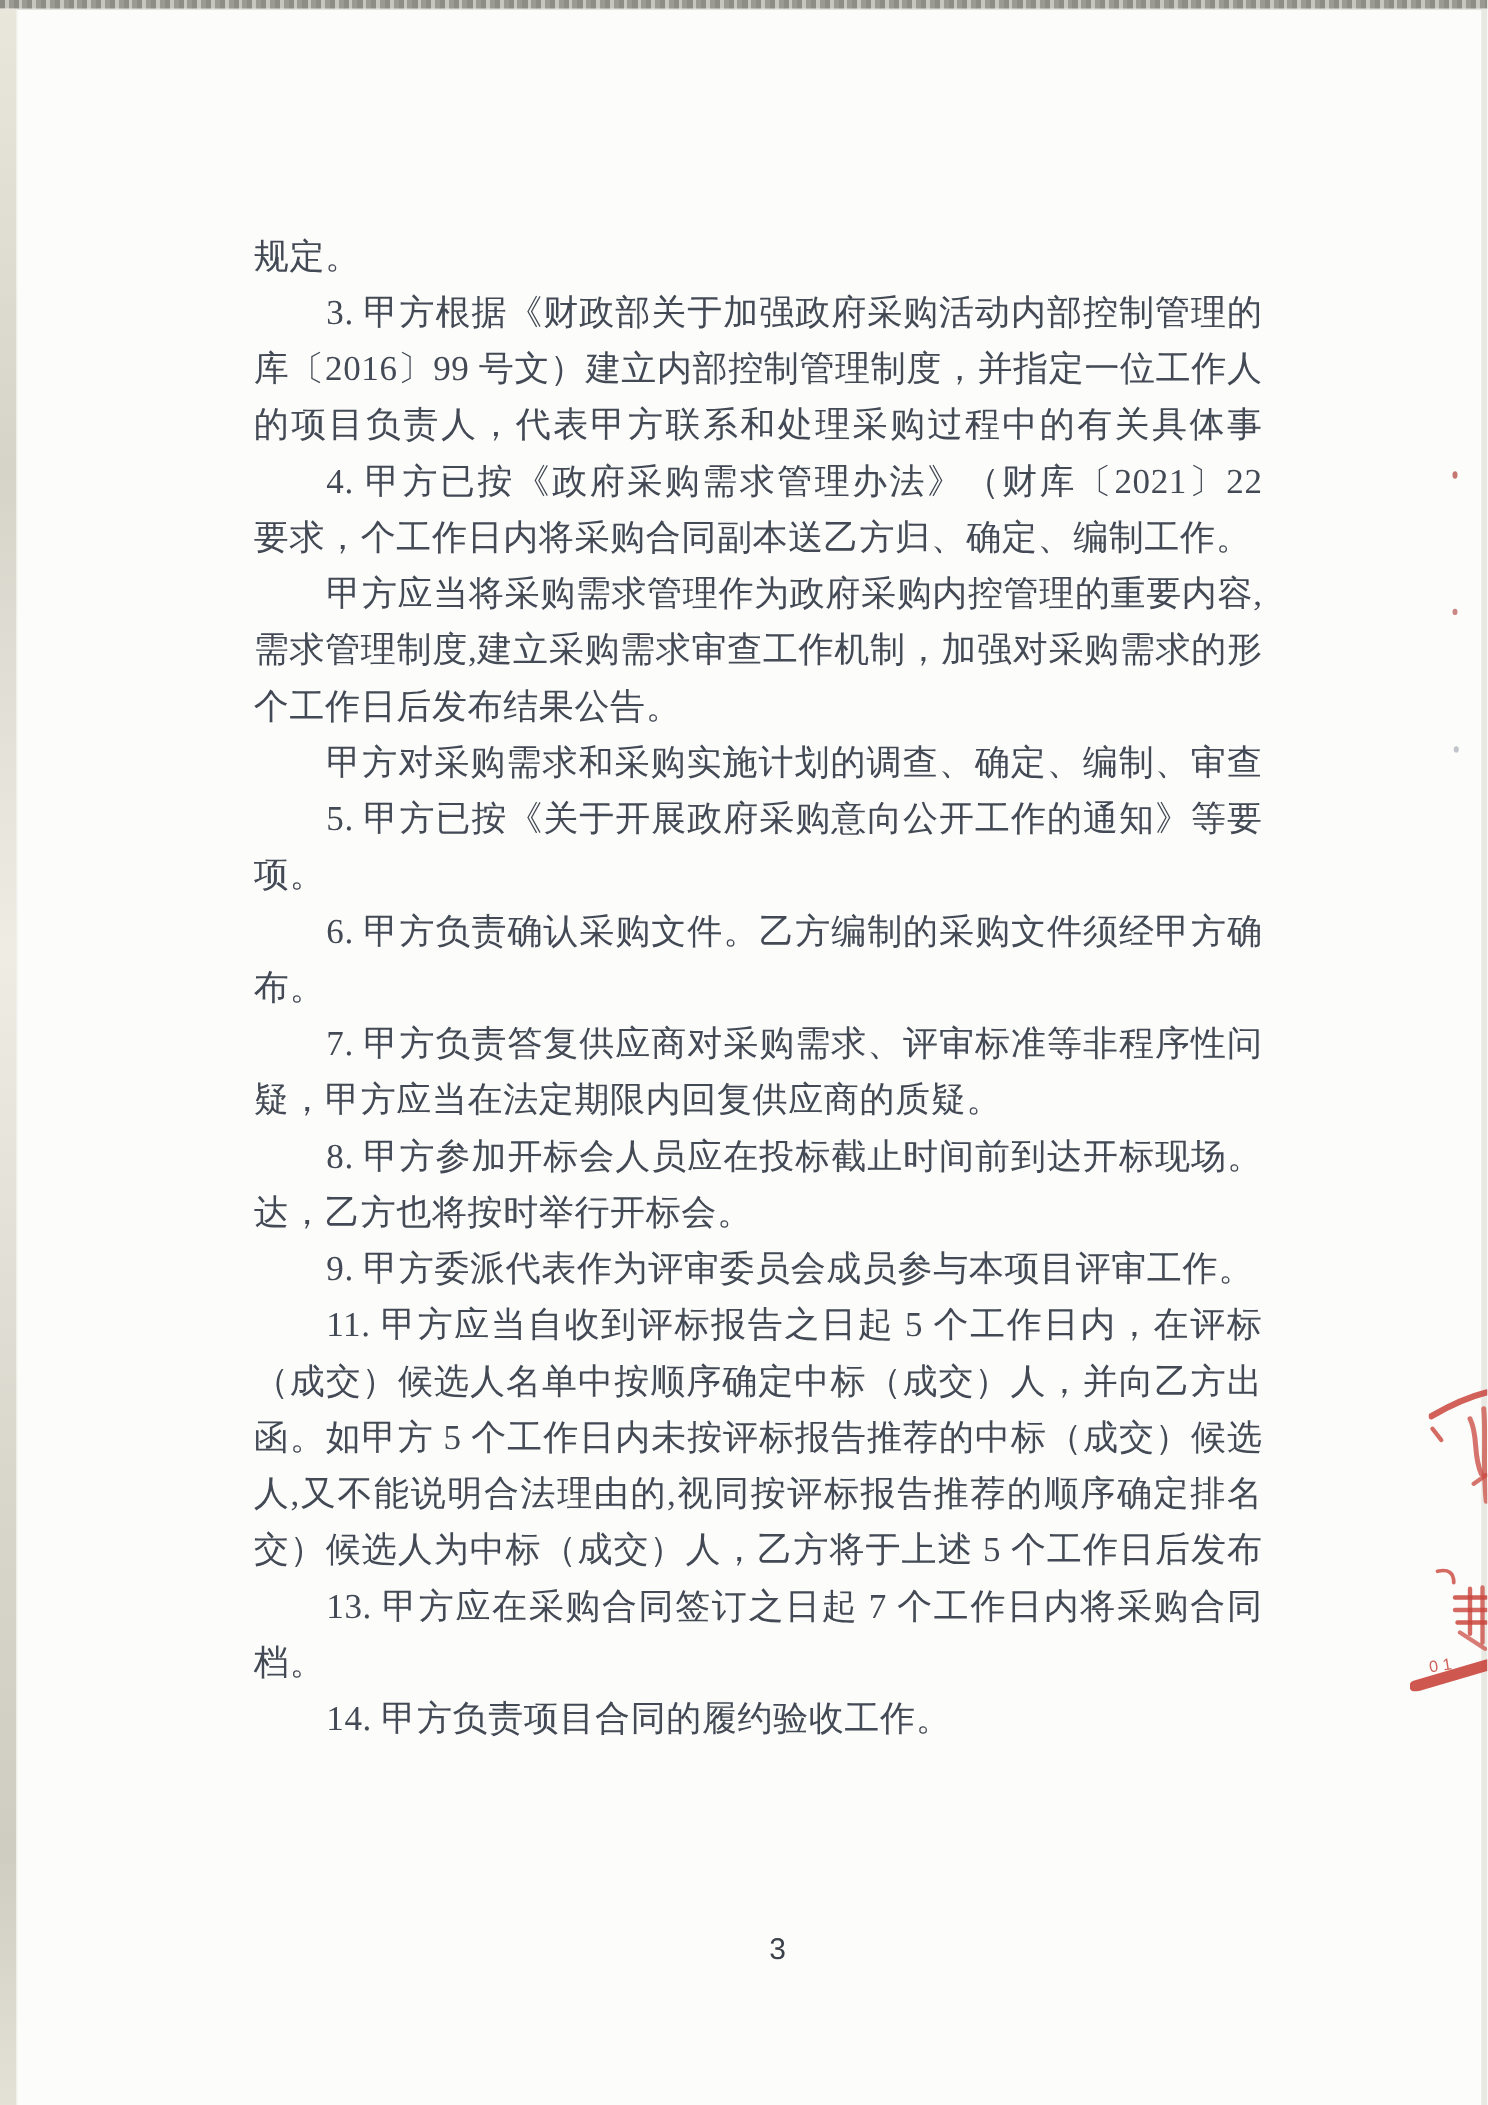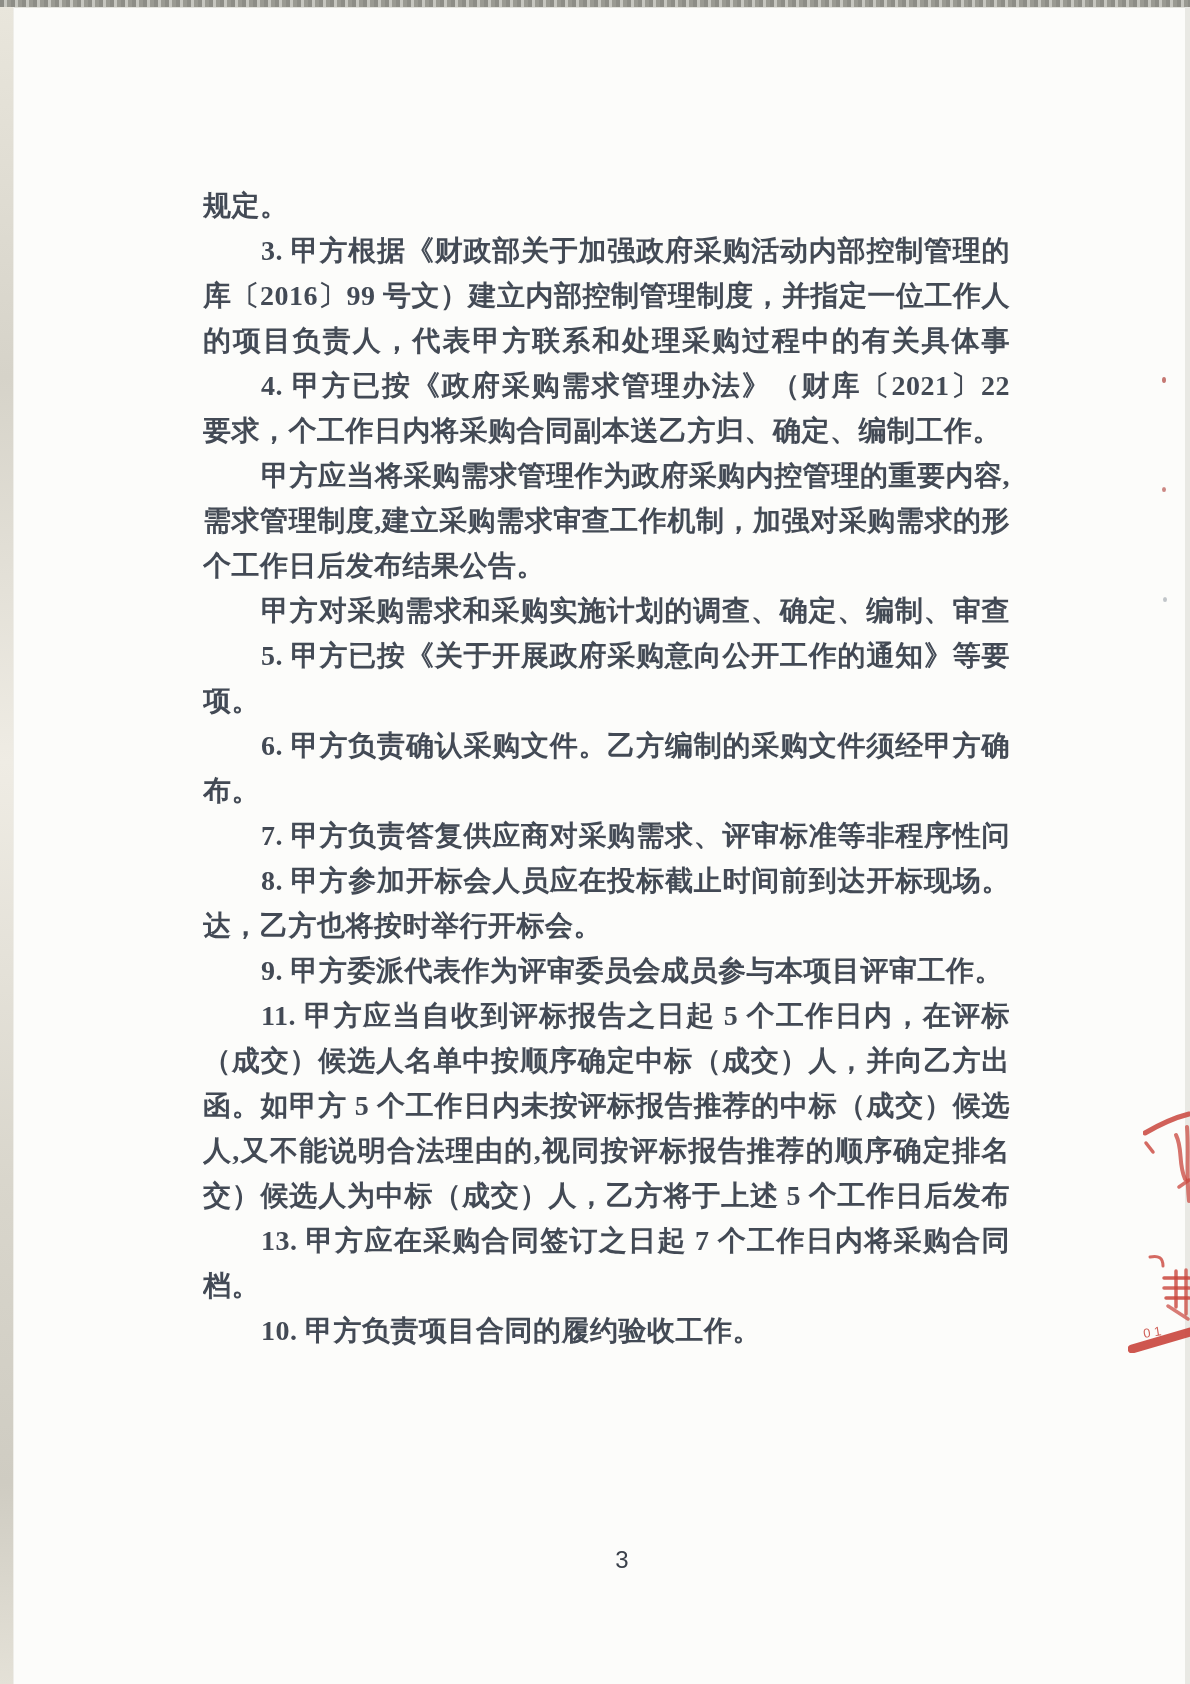--- a/index.html
+++ b/index.html
@@ -36,21 +36,20 @@
     position:absolute;left:203px;top:183px;width:807px;
     color:#434a55;
     font-size:28px;
     letter-spacing:0.5px;
   }
   .ln{
     height:45px;line-height:45px;
     overflow:hidden;
     text-align:justify;
     text-align-last:justify;
-    font-weight:bold;
   }
   .ln.end{ text-align-last:left; }
   .ln.ind{ text-indent:58px; }
   .page-number{
     position:absolute;left:572px;top:1546px;width:100px;
     text-align:center;
     font-size:24px;color:#3b414b;
     font-family:"Liberation Sans","DejaVu Sans",sans-serif;
   }
   
@@ -80,31 +79,32 @@
     <div class="ln end">要求，个工作日内将采购合同副本送乙方归、确定、编制工作。</div>
     <div class="ln ind fill">甲方应当将采购需求管理作为政府采购内控管理的重要内容,建立健全采购</div>
     <div class="ln fill">需求管理制度,建立采购需求审查工作机制，加强对采购需求的形成和实现过程</div>
     <div class="ln end">个工作日后发布结果公告。</div>
     <div class="ln ind fill">甲方对采购需求和采购实施计划的调查、确定、编制、审查等工作应当形成</div>
     <div class="ln ind fill">5. 甲方已按《关于开展政府采购意向公开工作的通知》等要求做好了相关事</div>
     <div class="ln end">项。</div>
     <div class="ln ind fill">6. 甲方负责确认采购文件。乙方编制的采购文件须经甲方确认后方对外发</div>
     <div class="ln end">布。</div>
     <div class="ln ind fill">7. 甲方负责答复供应商对采购需求、评审标准等非程序性问题的询问及质</div>
+    <div class="ln end">疑，甲方应当在法定期限内回复供应商的质疑。</div>
     <div class="ln ind fill">8. 甲方参加开标会人员应在投标截止时间前到达开标现场。若未能及时到</div>
     <div class="ln end">达，乙方也将按时举行开标会。</div>
     <div class="ln ind end">9. 甲方委派代表作为评审委员会成员参与本项目评审工作。</div>
     <div class="ln ind fill">11. 甲方应当自收到评标报告之日起 5 个工作日内，在评标报告确定的中标</div>
     <div class="ln fill">（成交）候选人名单中按顺序确定中标（成交）人，并向乙方出具评审结果确认</div>
     <div class="ln fill">函。如甲方 5 个工作日内未按评标报告推荐的中标（成交）候选人顺序确定中标</div>
     <div class="ln fill">人,又不能说明合法理由的,视同按评标报告推荐的顺序确定排名第一的中标（成</div>
     <div class="ln end">交）候选人为中标（成交）人，乙方将于上述 5 个工作日后发布结果公告。</div>
     <div class="ln ind fill">13. 甲方应在采购合同签订之日起 7 个工作日内将采购合同副本送乙方归</div>
     <div class="ln end">档。</div>
-    <div class="ln ind end">10. 甲方负责项目合同的履约验收工作。</div>
+    <div class="ln ind end">14. 甲方负责项目合同的履约验收工作。</div>
   </div>
 
   <div class="page-number">3</div>
 
   <span class="speck red1"></span>
   <span class="speck red2"></span>
   <span class="speck gray1"></span>
 
   <svg class="seal-upper" viewBox="0 0 47 100" xmlns="http://www.w3.org/2000/svg">
     <g fill="none" stroke="#c9453c" stroke-linecap="round">

